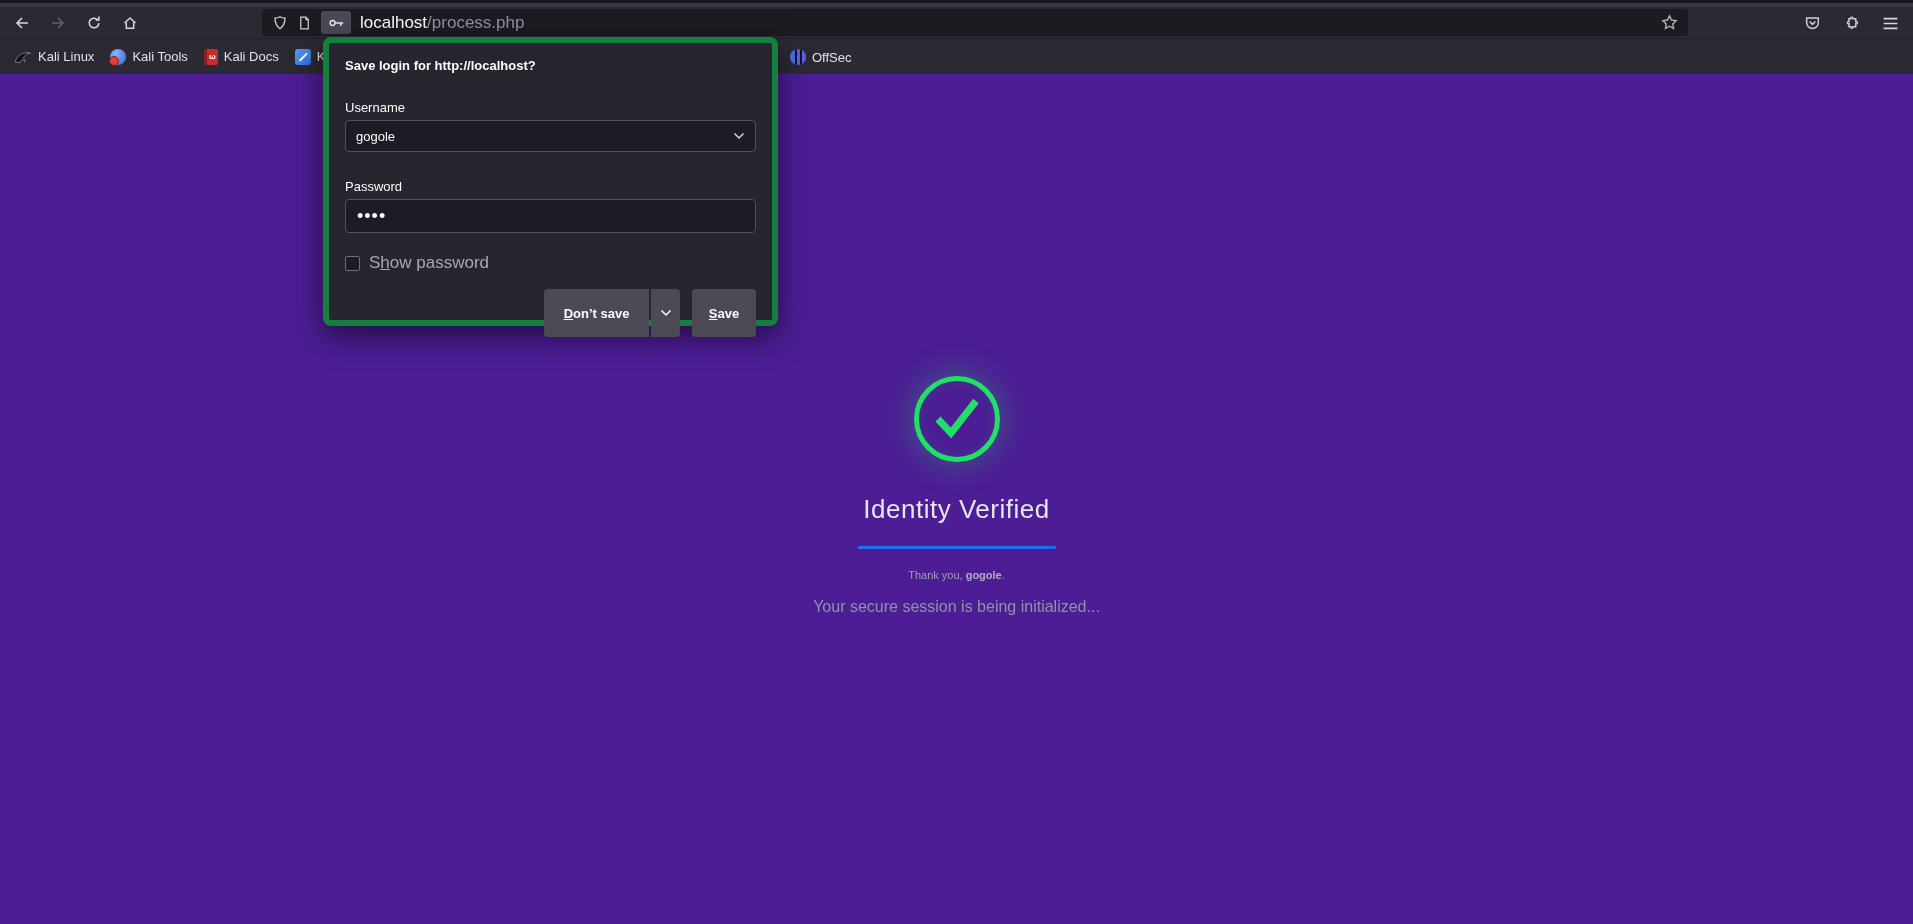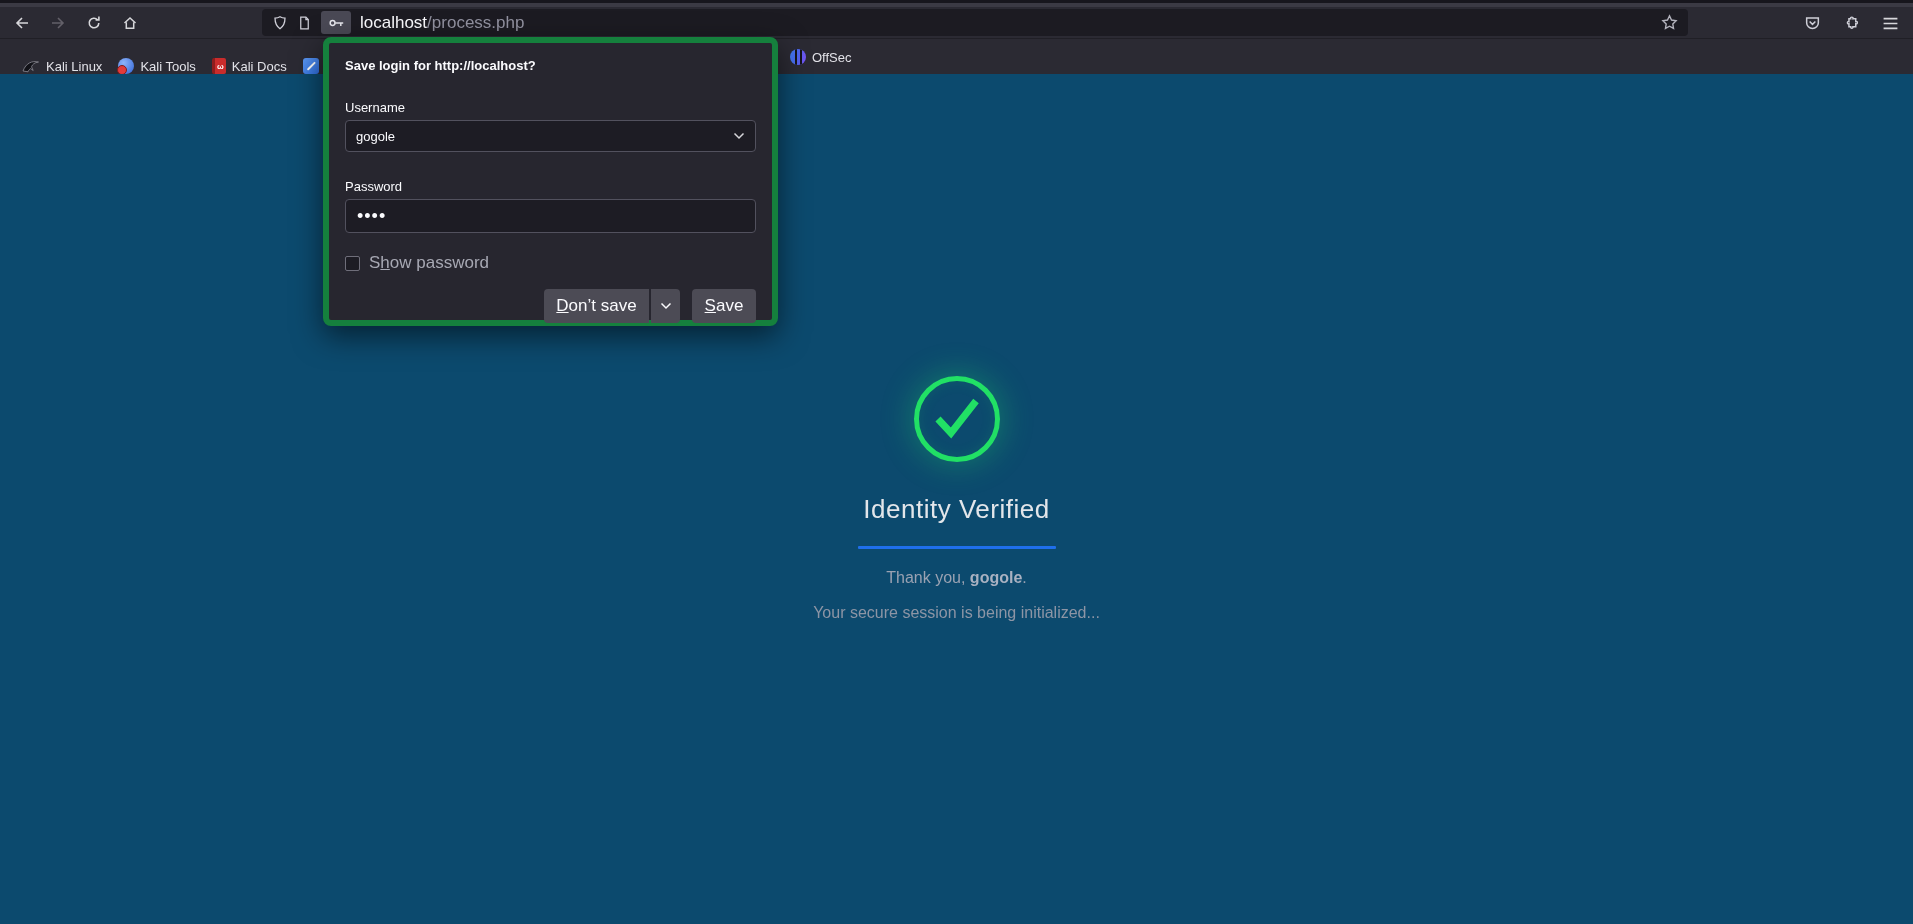--- a/index.html
+++ b/index.html
@@ -22,22 +22,22 @@
   .key-anchor { width:30px; height:23px; background:#4a4955; border-radius:3px;
                 display:flex; align-items:center; justify-content:center; margin-right:9px; }
   .url-text { font-size:17px; color:#fbfbfe; flex:1; white-space:nowrap; }
   .url-text .path { color:#9292a0; }
   .star-btn { display:flex; align-items:center; }
   .right-icons { position:absolute; top:3px; right:10px; display:flex; gap:13px; }
   .right-icons .tb-btn { width:26px; height:26px; display:flex; align-items:center; justify-content:center; }
 
   
   .bookmarks { position:absolute; top:38px; left:0; right:0; height:36px; background:#2b2a33;
-               border-top:1px solid rgba(0,0,0,.25); display:flex; align-items:flex-end;
-               padding-left:22px; gap:16px; }
+               border-top:1px solid rgba(0,0,0,.25); display:flex; align-items:center;
+               padding-left:14px; gap:16px; }
   .bm { display:flex; align-items:center; gap:6px; font-size:13px; color:#e2e2e8;
         white-space:nowrap; }
   .bm-offsec { position:absolute; left:790px; top:0; height:36px; }
   .bm-ico { display:flex; align-items:center; justify-content:center; }
   .ico-tools { position:relative; width:16px; height:16px; border-radius:50%;
                background:radial-gradient(circle at 35% 30%, #8db4fa, #2f63d6); }
   .ico-tools::after { content:""; position:absolute; left:-1px; bottom:-1px; width:8px; height:8px;
                border-radius:50%; background:#e23b3b; border:1px solid #7e1d1d; }
   .ico-docs { position:relative; width:14px; height:16px; border-radius:2px; background:#c92c2c;
               border-left:3px solid #8f1d1d; display:flex; align-items:center; justify-content:center;
@@ -63,38 +63,38 @@
                 font-size:13px; }
   .dlg-select .val { flex:1; }
   .dlg-input { margin-top:5px; height:34px; background:#1d1c24; border:1px solid #52515e;
                border-radius:4px; display:flex; align-items:center; padding:0 11px; }
   .dots { font-size:18px; letter-spacing:1px; color:#fbfbfe; line-height:10px; }
   .chk-row { margin-top:20px; display:flex; align-items:center; }
   .chk { width:15px; height:15px; background:#1d1c24; border:1px solid #6f6e7a; border-radius:2px; }
   .chk-label { margin-left:9px; font-size:17px; color:#a7a8b3; }
   .chk-label .ak { text-decoration:underline; }
   .btn-row { margin-top:16px; display:flex; justify-content:flex-end; height:34px; }
-  .btn { background:#4c4b55; border:none; border-radius:4px; color:#fbfbfe; font-size:17px;
-         font-weight:400; font-family:"Liberation Sans",sans-serif; height:34px;
+  .btn { background:#4c4b55; border:none; border-radius:4px; color:#fbfbfe; font-size:13px;
+         font-weight:700; font-family:"Liberation Sans",sans-serif; height:48px;
          display:flex; align-items:center; justify-content:center; }
   .btn .ak { text-decoration:underline; }
   .btn-dontsave { width:105px; border-top-right-radius:0; border-bottom-right-radius:0; }
   .btn-chevron { width:29px; margin-left:2px; border-top-left-radius:0; border-bottom-left-radius:0; }
   .btn-save { width:64px; margin-left:12px; }
 
   
-  .page { position:absolute; top:74px; left:0; right:0; bottom:0; background:#0c4a6e;
+  .page { position:absolute; top:74px; left:0; right:0; bottom:0; background:#4c1d95;
           display:flex; flex-direction:column; align-items:center; }
   .check-circle { margin-top:302px; width:86px; height:86px; border-radius:50%;
                   border:5px solid #21e065; display:flex; align-items:center; justify-content:center;
                   box-shadow:0 0 30px 4px rgba(33,224,101,.28), inset 0 0 14px rgba(33,224,101,.12); }
   .page h1 { margin-top:32px; font-size:26px; font-weight:normal; color:#e3e6ea;
              letter-spacing:.5px; }
   .divider { margin-top:21px; width:198px; height:3px; background:#1f6feb; border-radius:1px; }
-  .thanks { margin-top:20px; font-size:16px; color:#9aa2b2; }
+  .thanks { margin-top:20px; font-size:11px; color:#9aa2b2; }
   .thanks b { color:#a9b1c1; }
   .status { margin-top:17px; font-size:16px; color:#8d95a5; }
 
   svg { display:block; }
 </style>
 </head>
 <body>
 
 <div class="window">
   <div class="top-strip"></div>

